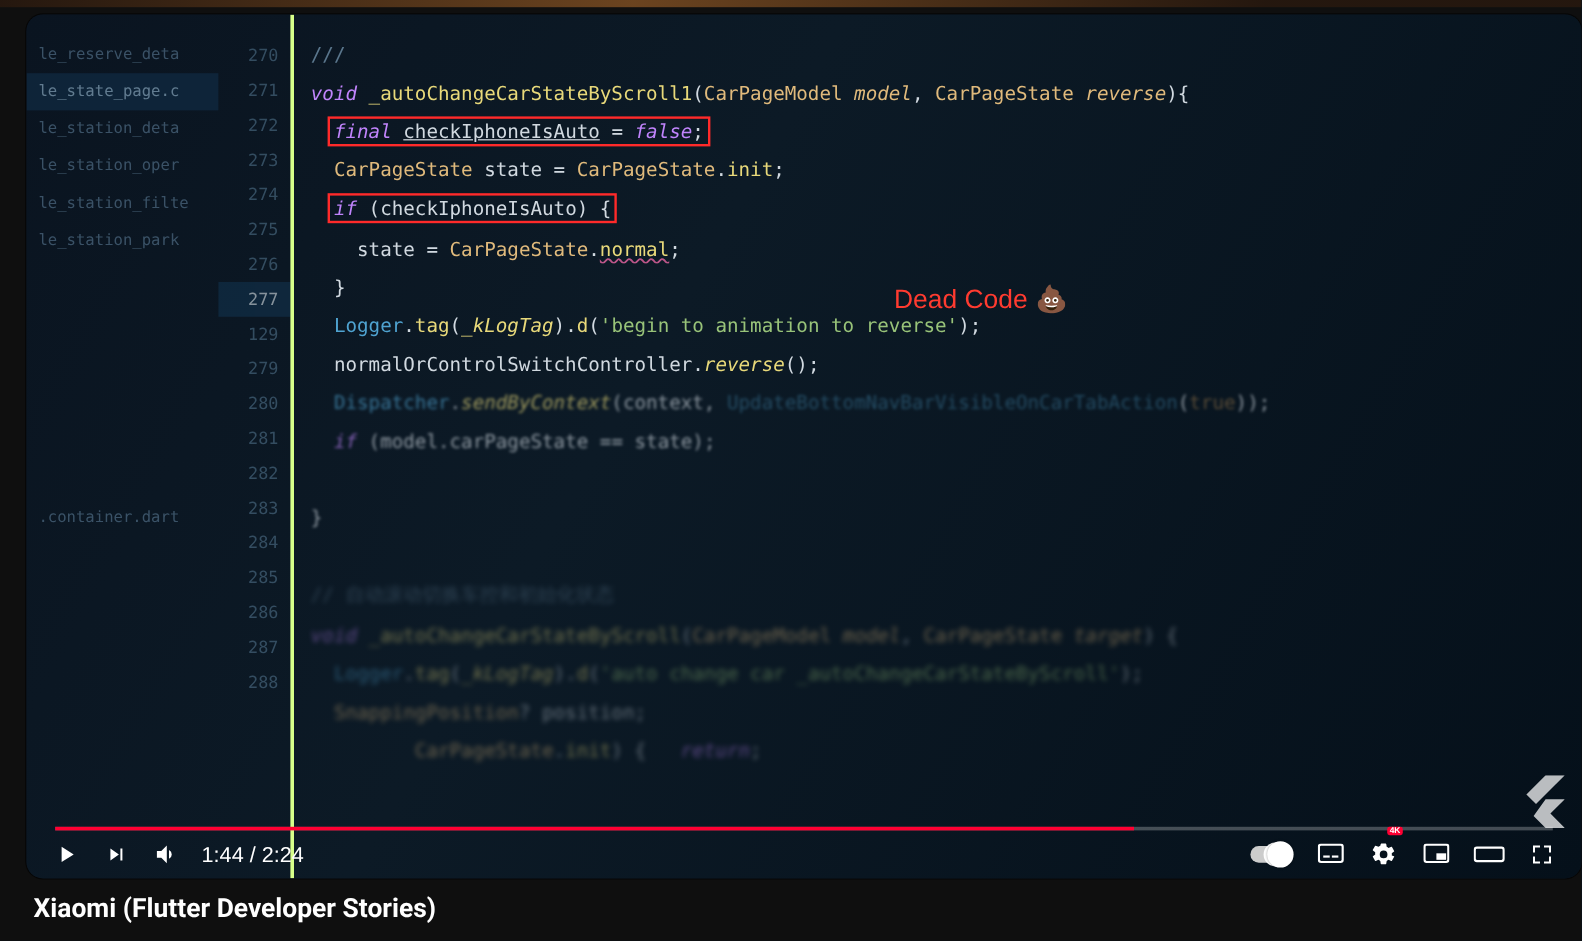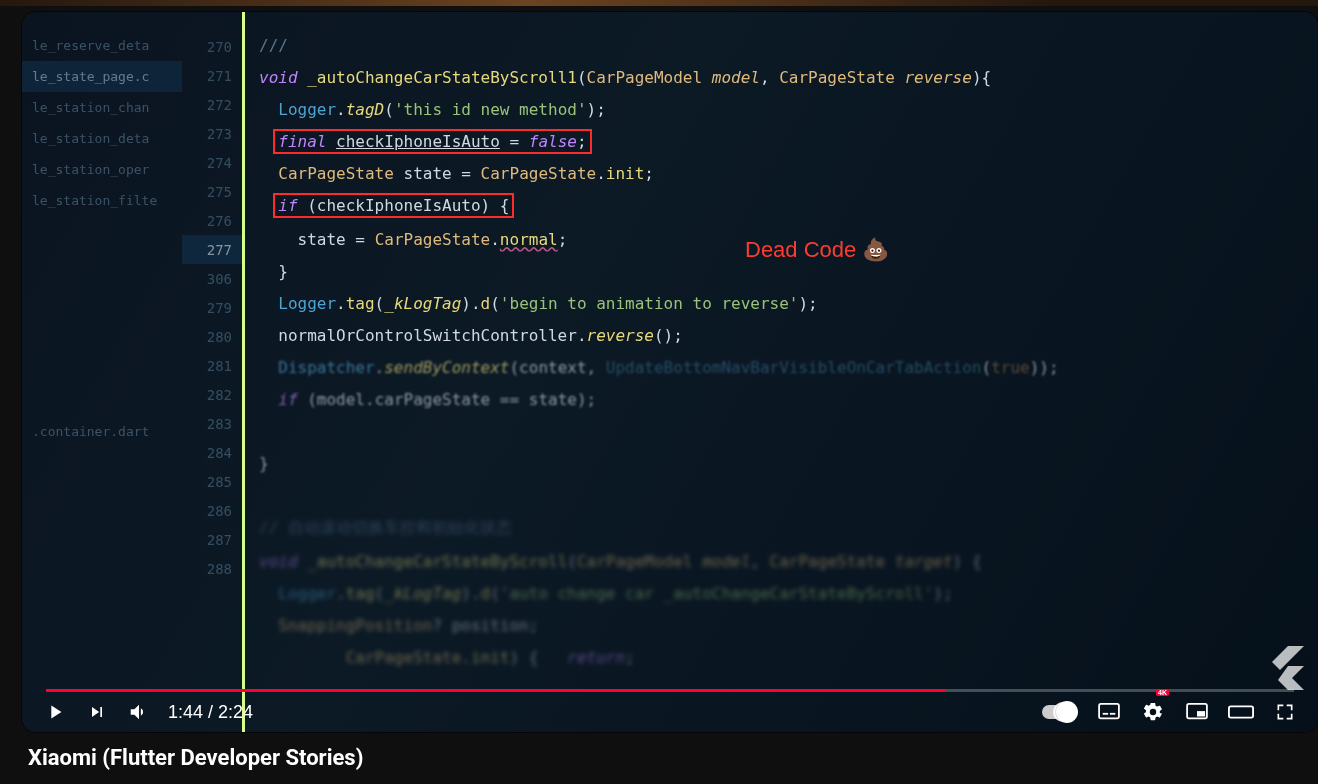--- a/index.html
+++ b/index.html
@@ -209,56 +209,55 @@
 <body>
 
 <div class="topglow"></div>
 
 <div class="video-frame">
   <div class="editor">
 
     <div class="file-tree">
       <div>le_reserve_deta</div>
       <div class="active">le_state_page.c</div>
-      <div>le_station_chan</div>
       <div>le_station_deta</div>
       <div>le_station_oper</div>
       <div>le_station_filte</div>
+      <div>le_station_park</div>
       <div style="height:200px"></div>
       <div>.container.dart</div>
     </div>
 
     <div class="gutter" id="gutter">
         <div>270</div>
         <div>271</div>
         <div>272</div>
         <div>273</div>
         <div>274</div>
         <div>275</div>
         <div>276</div>
         <div class="hl">277</div>
-        <div>306</div>
+        <div>129</div>
         <div>279</div>
         <div>280</div>
         <div>281</div>
         <div>282</div>
         <div>283</div>
         <div>284</div>
         <div>285</div>
         <div>286</div>
         <div>287</div>
         <div>288</div>
       </div>
 
     <div class="code">
       <div class="line"><span class="cmt">///</span></div>
 
       <div class="line"><span class="kw">void</span> <span class="fn2">_autoChangeCarStateByScroll1</span><span class="punct">(</span><span class="typename">CarPageModel</span> <span class="param">model</span><span class="punct">, </span><span class="typename">CarPageState</span> <span class="param">reverse</span><span class="punct">){</span></div>
 
-      <div class="line">  <span class="type">Logger</span><span class="punct">.</span><span class="fn">tagD</span><span class="punct">(</span><span class="str">'this id new method'</span><span class="punct">);</span></div>
 
       <div class="line">  <span class="redbox"><span class="kw">final</span> <span class="var" style="text-decoration:underline">checkIphoneIsAuto</span> <span class="punct">=</span> <span class="const">false</span><span class="punct">;</span></span></div>
 
       <div class="line">  <span class="typename">CarPageState</span> <span class="var">state</span> <span class="punct">=</span> <span class="typename">CarPageState</span><span class="punct">.</span><span class="prop">init</span><span class="punct">;</span></div>
 
       <div class="line">  <span class="redbox"><span class="kw">if</span> <span class="punct">(</span><span class="var">checkIphoneIsAuto</span><span class="punct">) {</span></span></div>
 
       <div class="line"> </div>
       <div class="line" style="margin-top:-30px">    <span class="var">state</span> <span class="punct">=</span> <span class="typename">CarPageState</span><span class="punct">.</span><span class="prop" style="text-decoration:underline wavy #b58">normal</span><span class="punct">;</span></div>
 

